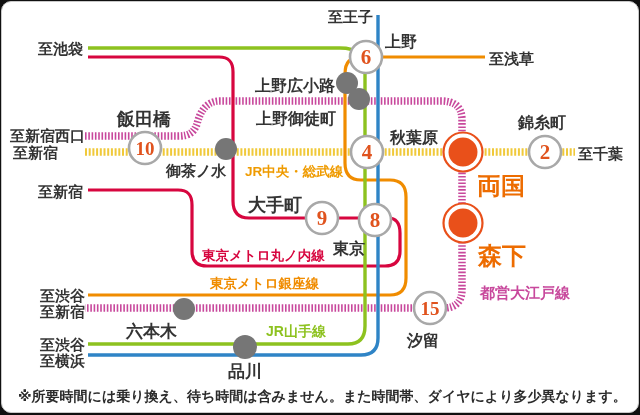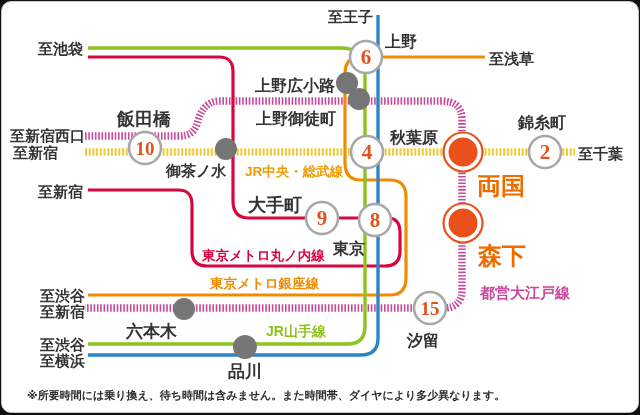--- a/index.html
+++ b/index.html
@@ -2,21 +2,21 @@
 <html><head>
 <meta charset="utf-8">
 <style>
   html,body{margin:0;padding:0;background:#101010;}
   body{width:640px;height:415px;position:relative;overflow:hidden;
        font-family:"Liberation Sans","DejaVu Sans",sans-serif;}
   .card{position:absolute;left:1px;top:1px;width:636px;height:410px;
         background:#ffffff;border:1px solid #c9c9c9;border-radius:10px;}
   #map-wrap{position:absolute;left:0;top:0;width:640px;height:415px;}
   svg{position:absolute;left:0;top:0;}
-  .footer-note{position:absolute;left:27px;top:388px;font-size:11px;
+  .footer-note{position:absolute;left:18px;top:388px;font-size:14px;
         font-weight:600;color:#2b2b2b;letter-spacing:0px;}
 </style>
 </head>
 <body>
 
 <div class="card"></div>
 <div id="map-wrap">
     <svg width="640" height="415" viewBox="0 0 640 415">
       <path d="M85,152 H575" fill="none" stroke="#f0c93a" stroke-width="7.5" stroke-linecap="butt" stroke-dasharray="2 1.7"></path>
       <path d="M85,136 H178 C190,136 194,132 197,124 C200,112 206,101 220,101 H441 C455,101 462,107 462,120 V290 C462,301 456,308 444,308 H85" fill="none" stroke="#c8489c" stroke-width="7.5" stroke-linecap="butt" stroke-dasharray="1.6 1.7"></path>

